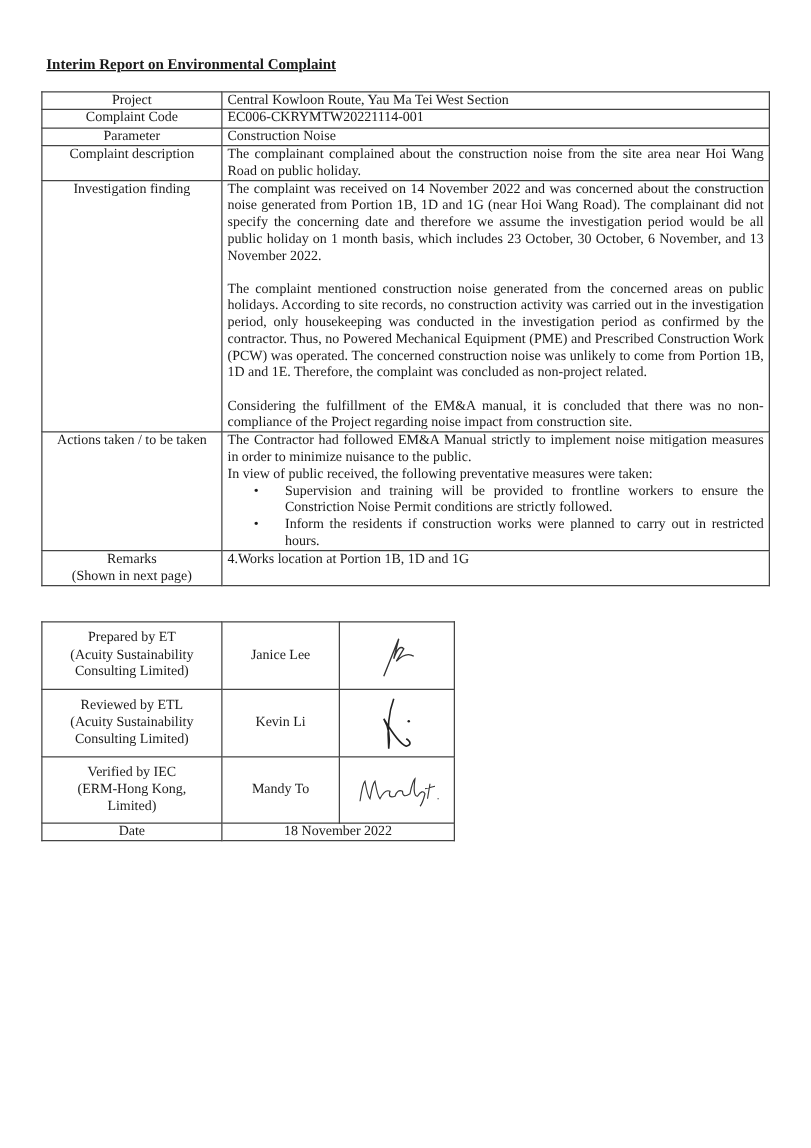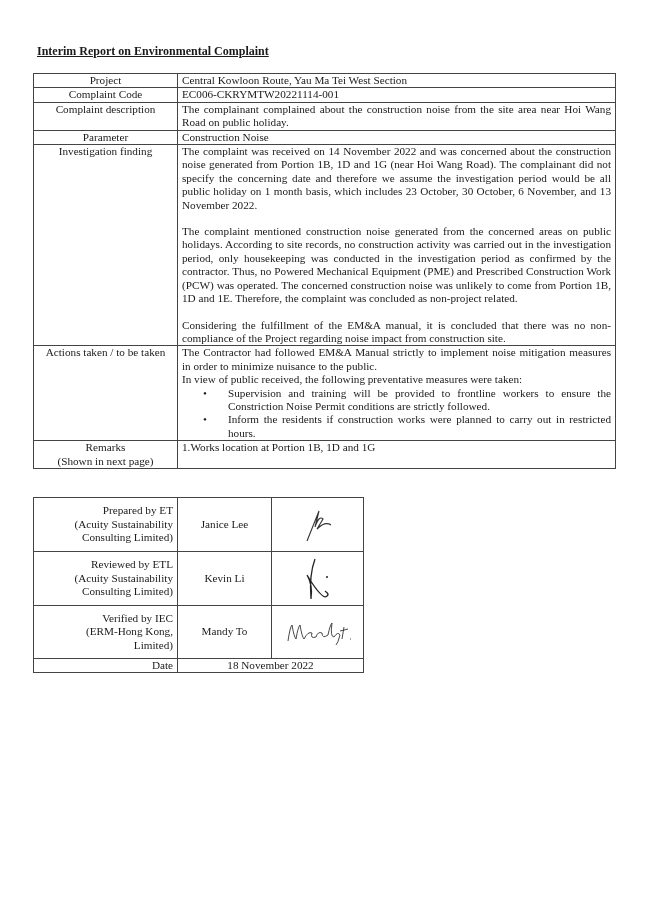--- a/index.html
+++ b/index.html
@@ -10,21 +10,21 @@
   table.main td { border:1px solid #444; vertical-align:top; padding:0 4px 0 4px; }
   table.main td.lbl { width:135px; text-align:center; }
   td.val { text-align:justify; }
   .para { margin:0; text-align:justify; }
   .gap { height:13px; }
   ul.bul { margin:0; padding-left:46px; list-style:none; }
   ul.bul li { position:relative; text-align:justify; }
   ul.bul li::before { content:"\2022"; position:absolute; left:-25px; }
   table.sig { position:absolute; left:33px; top:497px; width:331px; border-collapse:collapse; table-layout:fixed; }
   table.sig td { border:1px solid #444; padding:0 4px; }
-  td.role { width:135px; text-align:right; vertical-align:middle; }
+  td.role { width:135px; text-align:center; vertical-align:middle; }
   td.name { width:85px; text-align:center; vertical-align:middle; }
   td.sign { width:83px; text-align:center; vertical-align:middle; }
   tr.r1 td, tr.r2 td { height:53px; }
   tr.r3 td { height:52px; }
   tr.r4 td { height:13px; }
   svg.signature { display:block; margin:0 auto; }
 </style>
 </head>
 <body>
 
@@ -34,26 +34,26 @@
   <tbody>
       <tr>
     <td class="lbl">Project</td>
     <td class="val">Central Kowloon Route, Yau Ma Tei West Section</td>
   </tr>
   <tr>
     <td class="lbl">Complaint Code</td>
     <td class="val">EC006-CKRYMTW20221114-001</td>
   </tr>
   <tr>
+    <td class="lbl">Parameter</td>
+    <td class="val">Construction Noise</td>
+  </tr>
+  <tr>
     <td class="lbl">Complaint description</td>
     <td class="val">The complainant complained about the construction noise from the site area near Hoi Wang Road on public holiday.</td>
-  </tr>
-  <tr>
-    <td class="lbl">Parameter</td>
-    <td class="val">Construction Noise</td>
   </tr>
   <tr>
     <td class="lbl">Investigation finding</td>
     <td class="val">
       <p class="para">The complaint was received on 14 November 2022 and was concerned about the construction noise generated from Portion 1B, 1D and 1G (near Hoi Wang Road). The complainant did not specify the concerning date and therefore we assume the investigation period would be all public holiday on 1 month basis, which includes 23 October, 30 October, 6 November, and 13 November 2022.</p>
       <div class="gap"></div>
       <p class="para">The complaint mentioned construction noise generated from the concerned areas on public holidays. According to site records, no construction activity was carried out in the investigation period, only housekeeping was conducted in the investigation period as confirmed by the contractor. Thus, no Powered Mechanical Equipment (PME) and Prescribed Construction Work (PCW) was operated. The concerned construction noise was unlikely to come from Portion 1B, 1D and 1E. Therefore, the complaint was concluded as non-project related.</p>
       <div class="gap"></div>
       <p class="para">Considering the fulfillment of the EM&amp;A manual, it is concluded that there was no non-compliance of the Project regarding noise impact from construction site.</p>
     </td>
@@ -67,21 +67,21 @@
         <li>Supervision and training will be provided to frontline workers to ensure the Constriction Noise Permit conditions are strictly followed.</li>
         <li>Inform the residents if construction works were planned to carry out in restricted hours.</li>
       </ul>
     </td>
   </tr>
   <tr>
     <td class="lbl">
       <div>Remarks</div>
       <div>(Shown in next page)</div>
     </td>
-    <td class="val">1.Works location at Portion 1B, 1D and 1G</td>
+    <td class="val">4.Works location at Portion 1B, 1D and 1G</td>
   </tr>
 </tbody>
   </table>
 
 <table class="sig">
   <tbody>
       <tr class="r1">
     <td class="role">
       <div>Prepared by ET</div>
       <div>(Acuity Sustainability</div>

